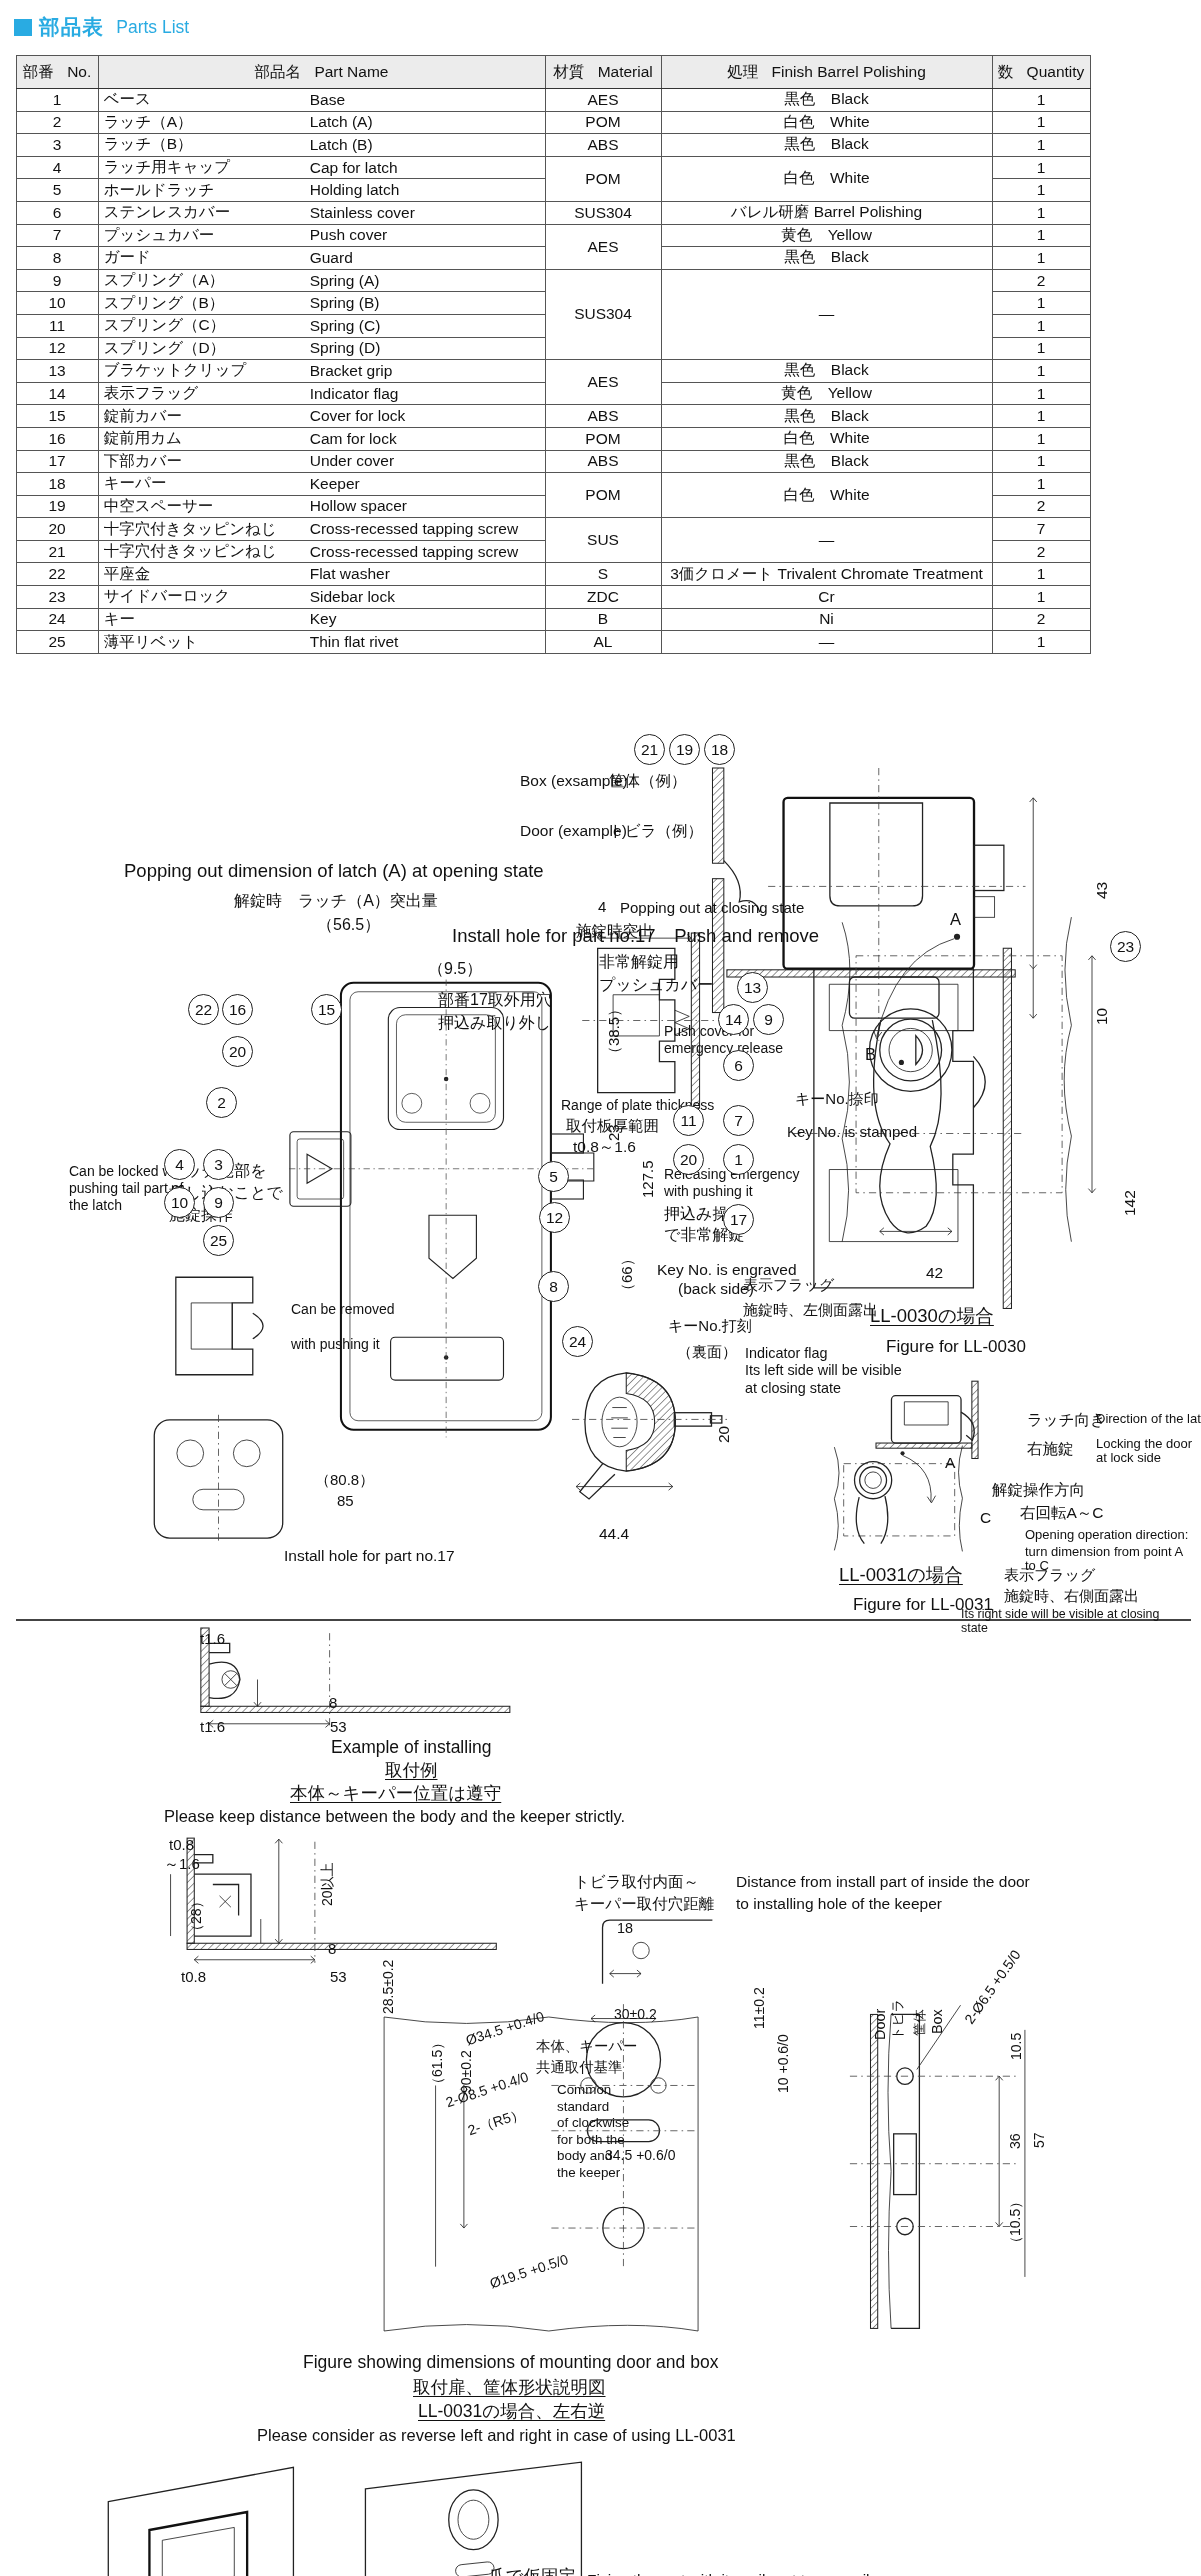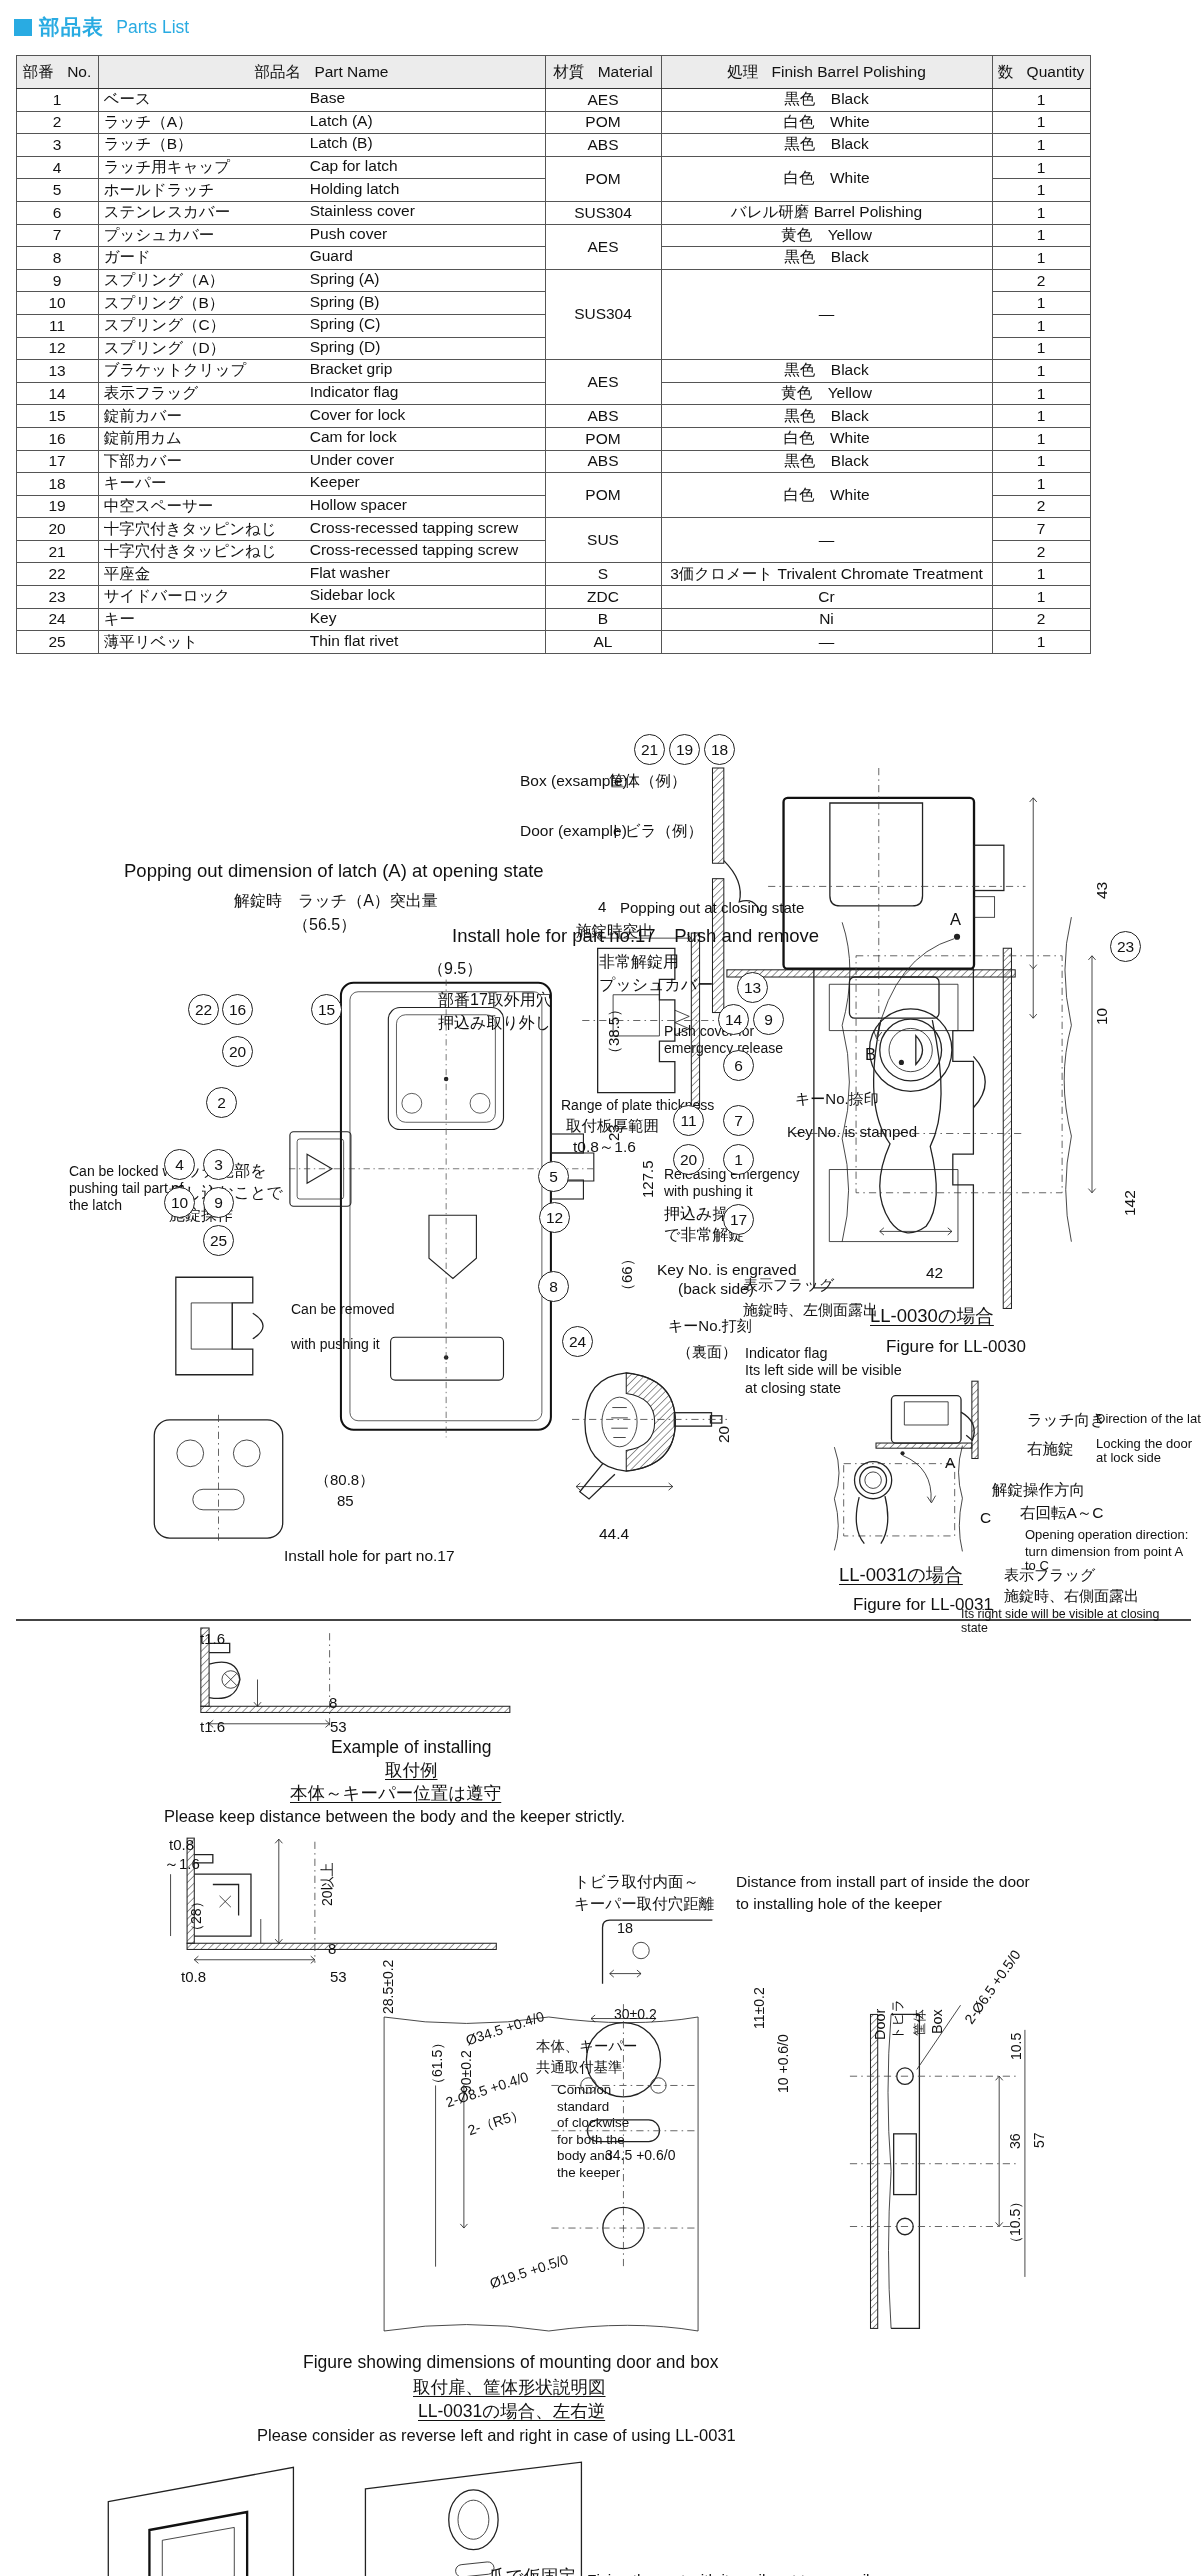--- a/index.html
+++ b/index.html
@@ -12,21 +12,21 @@
   .sec-head .en{font-size:17.5px;color:#29abe2;margin-left:5.2px;}
   
   #parts-table{position:absolute;left:15.5px;top:55px;border-collapse:collapse;table-layout:fixed;
                width:1075px;background:#fff;}
   #parts-table th,#parts-table td{border:0.8px solid #555;padding:0 5.2px;font-size:15.5px;
                height:21.6px;overflow:hidden;}
   #parts-table thead th{background:#ececec;height:32px;font-weight:normal;border-bottom:1.5px solid #333;}
   #parts-table .gs td{border-top:1.5px solid #333;}
   #parts-table td.c{text-align:center;}
   .th-pair{display:flex;justify-content:center;gap:13.4px;align-items:center;}
-  .name-cell{display:flex;}
+  .name-cell{display:flex;align-items:center;}
   .name-cell .nja{width:206px;display:inline-block;}
   
   .ann{position:absolute;white-space:nowrap;line-height:1.1;color:#111;transform-origin:left top;}
   .ann.u{text-decoration:underline;text-underline-offset:3.1px;}
   .ann.wrap{white-space:normal;}
   .callout{position:absolute;border:1.3px solid #222;border-radius:50%;background:#fff;
            display:flex;align-items:center;justify-content:center;color:#111;z-index:3;}
   .divider{position:absolute;left:15.5px;width:1175px;height:1.5px;background:#444;}
   svg{position:absolute;overflow:visible;}
   .ln{stroke:#222;fill:none;stroke-width:2.5;}
@@ -592,21 +592,21 @@
     <path class="ln" d="M560,60 L980,8 L980,345 L560,400 z"></path>
     <ellipse class="ln" cx="770" cy="120" rx="48" ry="58"></ellipse>
     <ellipse class="lnt" cx="770" cy="120" rx="30" ry="38"></ellipse>
     <rect class="lnt" x="735" y="205" width="75" height="24" rx="12" transform="rotate(-6 770 215)"></rect>
     <ellipse class="ln" cx="772" cy="300" rx="22" ry="26"></ellipse>
     <path class="lnt" d="M755,262 l6,12 M772,258 l0,13 M790,262 l-6,12"></path>
   </svg>
 
 <div class="ann" style="left: 124px; top: 861px; font-size: 18.5px;">Popping out dimension of latch (A) at opening state</div>
     <div class="ann" style="left: 234px; top: 892px; font-size: 16px;">解錠時　ラッチ（A）突出量</div>
-    <div class="ann" style="left: 293px; top: 916px; font-size: 16px;">（56.5）</div>
+    <div class="ann" style="left: 317px; top: 916px; font-size: 16px;">（56.5）</div>
     <div class="ann" style="left: 452px; top: 926px; font-size: 18.5px;">Install hole for part no.17　Push and remove</div>
     <div class="ann" style="left: 428px; top: 960px; font-size: 16px;">（9.5）</div>
     <div class="ann" style="left: 438px; top: 991px; font-size: 16px;">部番17取外用穴</div>
     <div class="ann" style="left: 438px; top: 1014px; font-size: 16px;">押込み取り外し</div>
     <div class="ann" style="left: 599px; top: 953px; font-size: 16px;">非常解錠用</div>
     <div class="ann" style="left: 599px; top: 976px; font-size: 16px;">プッシュカバー</div>
     <div class="ann" style="left: 664px; top: 1024px; font-size: 14px;">Push cover for</div>
     <div class="ann" style="left: 664px; top: 1041px; font-size: 14px;">emergency release</div>
     <div class="ann" style="left: 69px; top: 1164px; font-size: 14px;">Can be locked with</div>
     <div class="ann" style="left: 69px; top: 1181px; font-size: 14px;">pushing tail part of</div>

